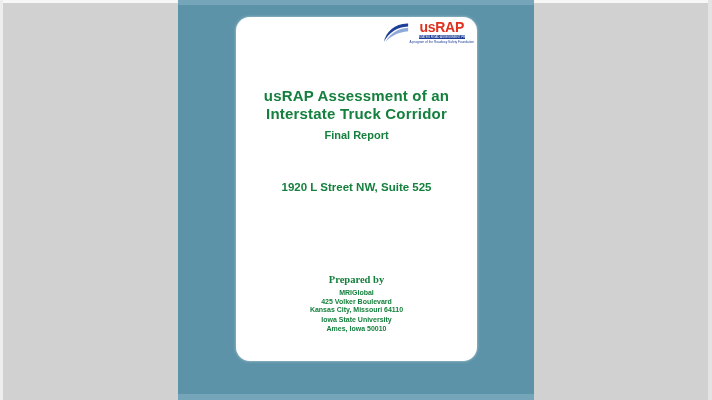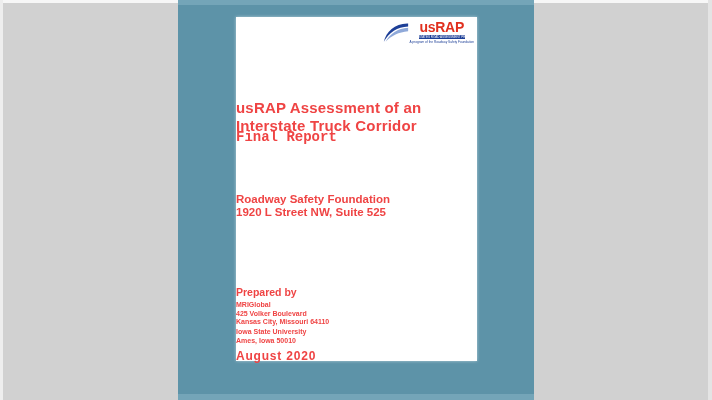--- a/index.html
+++ b/index.html
@@ -16,29 +16,30 @@
     position:absolute;left:178px;top:0;width:356px;height:400px;
     background:#5d93a8;
   }
   .teal-band-top{position:absolute;top:0;left:0;width:100%;height:5px;background:#74a5b8;}
   .teal-band-bottom{position:absolute;bottom:0;left:0;width:100%;height:6px;background:#74a5b8;}
 
   .white-page{
     position:absolute;left:58px;top:17px;width:241px;height:344px;
     background:#ffffff;
     box-shadow:0 0 3px rgba(255,255,255,0.55);
+    border-radius:14px;
   }
 
-  .txt{position:absolute;left:0;right:0;color:#ef4444;font-weight:bold;margin-top:12px;}
+  .txt{position:absolute;left:0;right:0;text-align:center;color:#15803d;font-weight:bold;}
 
   .report-title{top:70px;font-size:15px;line-height:18px;letter-spacing:0.2px;}
-  .report-type{top:100px;font-size:14px;font-family:Liberation Mono, monospace;}
+  .report-type{top:112px;font-size:11px;}
   .prepared-for-label{top:148px;font-size:10px;}
   .prepared-for-block{top:164px;font-size:11.5px;line-height:13px;}
-  .prepared-by-label{top:257px;font-size:10.5px;}
+  .prepared-by-label{top:257px;font-size:10.5px;font-family:Liberation Serif, serif;}
   .org1-block{top:272px;font-size:7px;line-height:8.5px;}
   .org2-block{top:299px;font-size:7px;line-height:8.5px;}
   .report-date{top:320px;font-size:12px;letter-spacing:0.8px;}
 
   .logo{
     position:absolute;top:3px;right:3px;
     display:flex;align-items:flex-start;
   }
   .logo-swoosh{margin-top:2px;margin-right:1px;}
   .logo-col{display:flex;flex-direction:column;align-items:center;}
@@ -86,33 +87,31 @@
 
     <div class="txt report-title">
       <div>usRAP Assessment of an</div>
       <div>Interstate Truck Corridor</div>
     </div>
 
     <div class="txt report-type">Final Report</div>
 
 
     <div class="txt prepared-for-block">
-      <div>Roadway Safety Foundation</div>
       <div>1920 L Street NW, Suite 525</div>
     </div>
 
     <div class="txt prepared-by-label">Prepared by</div>
 
     <div class="txt org1-block">
       <div>MRIGlobal</div>
       <div>425 Volker Boulevard</div>
       <div>Kansas City, Missouri 64110</div>
     </div>
 
     <div class="txt org2-block">
       <div>Iowa State University</div>
       <div>Ames, Iowa 50010</div>
     </div>
 
-    <div class="txt report-date">August 2020</div>
 
   </div>
 </div>
 
 </body></html>

